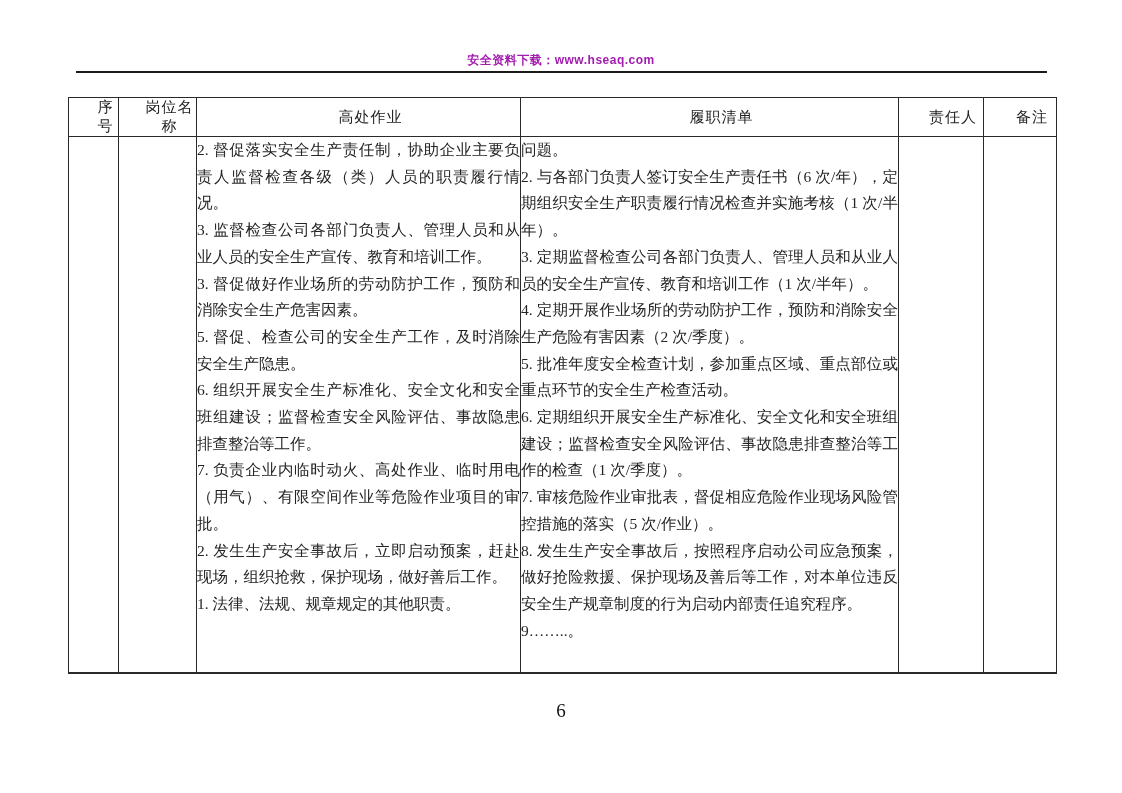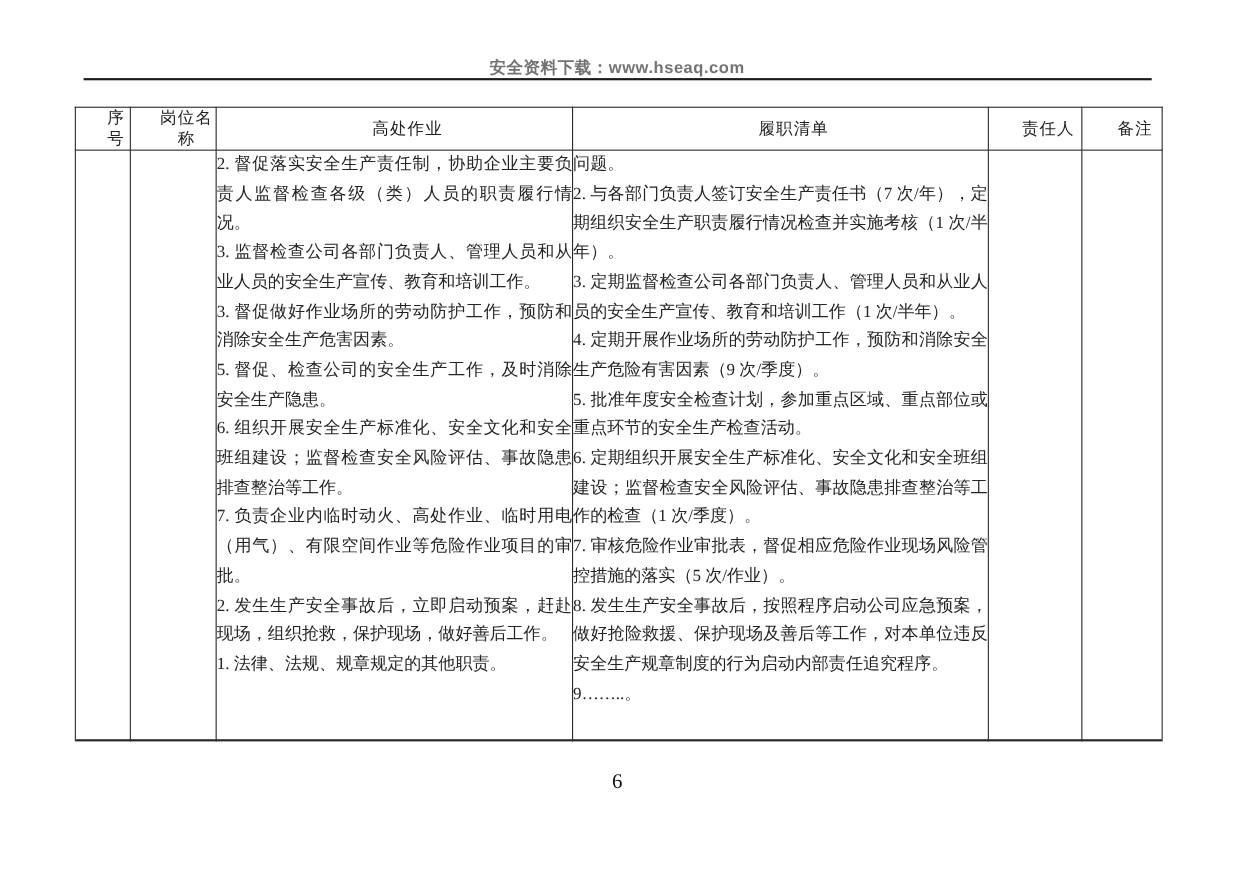--- a/index.html
+++ b/index.html
@@ -14,24 +14,24 @@
     overflow: hidden;
     font-family: "Liberation Serif", "DejaVu Serif", serif;
     color: #1f1f1f;
   }
   .doc-header {
     position: absolute;
     top: 52px;
     left: 0;
     width: 100%;
     text-align: center;
-    font-size: 15px;
+    font-size: 12px;
     font-weight: bold;
     font-family: "Liberation Sans", "DejaVu Sans", sans-serif;
-    color: #737373;
+    color: #a21caf;
     letter-spacing: 0.5px;
     white-space: nowrap;
   }
   .doc-header .url {
     font-weight: 600;
   }
   .header-rule {
     position: absolute;
     top: 71px;
     left: 76px;
@@ -130,23 +130,23 @@
             <p class="para">5. 督促、检查公司的安全生产工作，及时消除安全生产隐患。</p>
             <p class="para">6. 组织开展安全生产标准化、安全文化和安全班组建设；监督检查安全风险评估、事故隐患排查整治等工作。</p>
             <p class="para">7. 负责企业内临时动火、高处作业、临时用电（用气）、有限空间作业等危险作业项目的审批。</p>
             <p class="para">2. 发生生产安全事故后，立即启动预案，赶赴现场，组织抢救，保护现场，做好善后工作。</p>
             <p class="para">1. 法律、法规、规章规定的其他职责。</p>
           </div>
       </td>
       <td class="cell-perf">
         <div class="para-list">
             <p class="para">问题。</p>
-            <p class="para">2. 与各部门负责人签订安全生产责任书（7 次/年），定期组织安全生产职责履行情况检查并实施考核（1 次/半年）。</p>
+            <p class="para">2. 与各部门负责人签订安全生产责任书（6 次/年），定期组织安全生产职责履行情况检查并实施考核（1 次/半年）。</p>
             <p class="para">3. 定期监督检查公司各部门负责人、管理人员和从业人员的安全生产宣传、教育和培训工作（1 次/半年）。</p>
-            <p class="para">4. 定期开展作业场所的劳动防护工作，预防和消除安全生产危险有害因素（9 次/季度）。</p>
+            <p class="para">4. 定期开展作业场所的劳动防护工作，预防和消除安全生产危险有害因素（2 次/季度）。</p>
             <p class="para">5. 批准年度安全检查计划，参加重点区域、重点部位或重点环节的安全生产检查活动。</p>
             <p class="para">6. 定期组织开展安全生产标准化、安全文化和安全班组建设；监督检查安全风险评估、事故隐患排查整治等工作的检查（1 次/季度）。</p>
             <p class="para">7. 审核危险作业审批表，督促相应危险作业现场风险管控措施的落实（5 次/作业）。</p>
             <p class="para">8. 发生生产安全事故后，按照程序启动公司应急预案，做好抢险救援、保护现场及善后等工作，对本单位违反安全生产规章制度的行为启动内部责任追究程序。</p>
             <p class="para">9……..。</p>
           </div>
       </td>
       <td></td>
       <td></td>
     </tr>

